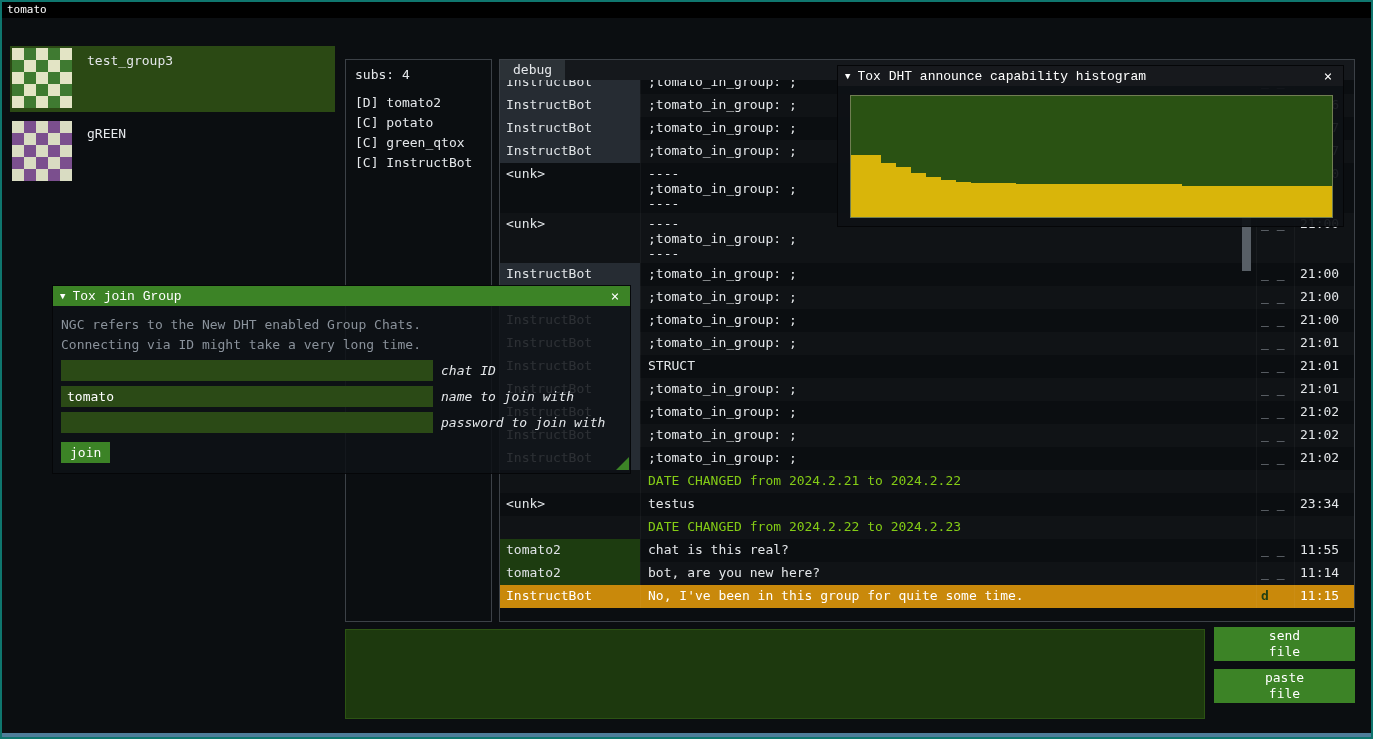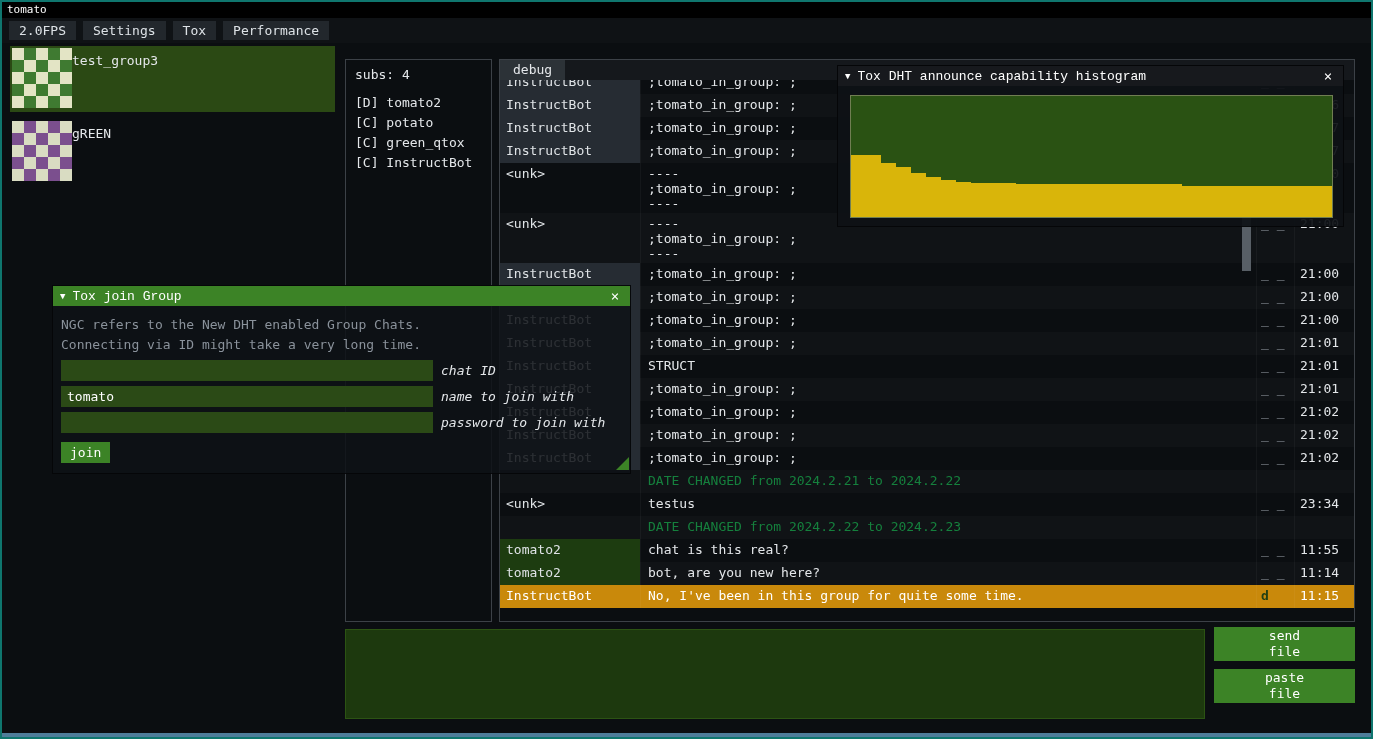--- a/index.html
+++ b/index.html
@@ -8,21 +8,21 @@
     background:#0b0e11;border:2px solid #0f766e;overflow:hidden;
     font-family:"DejaVu Sans Mono","Liberation Mono",monospace;font-size:13px;color:#e4e7ea;
   }
   .bottom-strip{position:absolute;left:0;right:0;bottom:0;height:4px;background:#4e7d9a;z-index:40;}
   
   .titlebar{position:absolute;top:0;left:0;right:0;height:16px;background:#000;font-size:11px;line-height:16px;padding-left:5px;color:#fff;}
   .menubar{position:absolute;top:16px;left:0;right:0;height:25px;background:#0f1215;display:flex;align-items:center;gap:7px;padding-left:7px;}
   .menu-chip{background:#22272c;padding:2px 10px;color:#dde2e6;}
   
   .sidebar{position:absolute;top:44px;left:8px;width:325px;}
-  .group-item{display:flex;gap:0;padding:2px;margin-bottom:7px;min-height:62px;}
+  .group-item{display:flex;gap:15px;padding:2px;margin-bottom:7px;min-height:62px;}
   .group-item.selected{background:#2b4914;}
   .avatar{width:60px;height:60px;flex:none;background-color:var(--c1);
     background-image:repeating-conic-gradient(var(--c2) 0% 25%, transparent 0% 50%);
     background-size:24px 24px;}
   .group-name{margin-top:5px;}
   
   .members-panel{position:absolute;left:343px;top:57px;width:147px;height:563px;border:1px solid #3c4147;box-sizing:border-box;padding:7px 9px;}
   .members-header{margin-bottom:11px;}
   .member{line-height:20px;white-space:nowrap;}
   
@@ -32,21 +32,21 @@
   .chat-log{position:absolute;top:20px;left:0;right:0;bottom:0;overflow:hidden;}
   .crow{display:flex;align-items:stretch;min-height:23px;}
   .crow:nth-child(even){background:rgba(255,255,255,0.022);}
   .crow:first-child{margin-top:-9px;}
   .csender{width:140px;flex:none;padding:3px 4px 2px 6px;box-sizing:border-box;color:#dfe3e6;}
   .cmsg{flex:1;padding:3px 4px 2px 7px;white-space:pre-line;border-left:1px solid rgba(255,255,255,0.04);}
   .cflags{width:38px;flex:none;padding:3px 2px 0 4px;box-sizing:border-box;color:#9aa1a8;border-left:1px solid rgba(255,255,255,0.04);}
   .ctime{width:60px;flex:none;padding:3px 2px 0 5px;box-sizing:border-box;border-left:1px solid rgba(255,255,255,0.04);}
   .kind-bot .csender{background:#262c33;}
   .kind-self .csender{background:#1d3c10;}
-  .kind-date .cmsg{color:#15803d;}
+  .kind-date .cmsg{color:#84cc16;}
   .kind-highlight{background:#c9890b;color:#fff;}
   .kind-highlight .csender{color:#fff;}
   .kind-highlight .cflags{color:#234012;font-weight:bold;}
   .scroll-thumb{position:absolute;left:742px;top:37px;width:9px;height:174px;background:#585f66;z-index:5;}
   
   .composer-box{position:absolute;left:343px;top:627px;width:860px;height:90px;background:#1d390e;border:1px solid #2c5313;box-sizing:border-box;}
   .file-btn{position:absolute;left:1212px;width:141px;height:34px;background:#3c8326;color:#fff;
     display:flex;align-items:center;justify-content:center;white-space:pre-line;line-height:16px;text-align:center;}
   .btn-send{top:625px;}
   .btn-paste{top:667px;}
@@ -71,26 +71,20 @@
   .hbar{flex:1;background:#d9b50a;}
 </style>
 </head>
 <body>
 
 <div class="app">
   <div class="titlebar">
     <span>tomato</span>
   </div>
 
-  <div class="menubar">
-    <span class="menu-chip">2.0FPS</span>
-    <span class="menu-chip">Settings</span>
-    <span class="menu-chip">Tox</span>
-    <span class="menu-chip">Performance</span>
-  </div>
 
   <div class="sidebar">
     <div class="group-item selected">
       <div class="avatar" style="--c1: #e3e4c5; --c2: #3f7a31;"></div>
       <div class="group-name">test_group3</div>
     </div>
     <div class="group-item">
       <div class="avatar" style="--c1: #d9dcc2; --c2: #7b4f8e;"></div>
       <div class="group-name">gREEN</div>
     </div>

